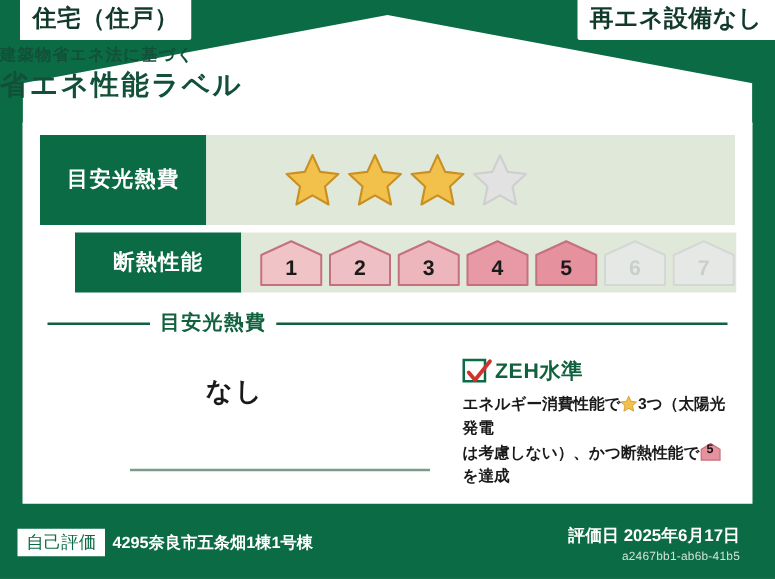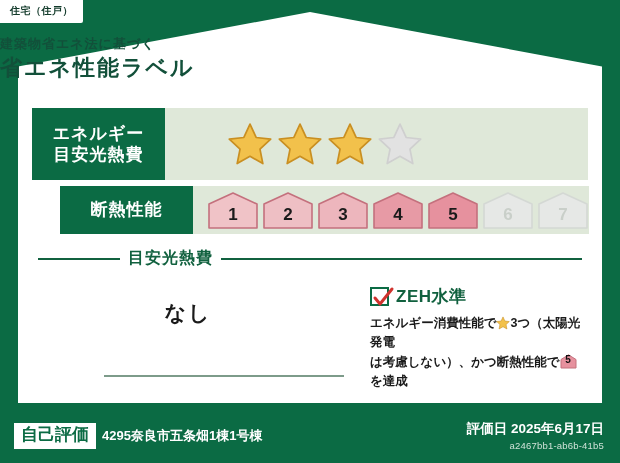--- a/index.html
+++ b/index.html
@@ -13,25 +13,26 @@
     background:#0b6b44;
     box-sizing:border-box;
   }
 
   
   .corner-tag{
     position:absolute;top:0;
     background:#ffffff;
     color:#123a2a;
     font-weight:bold;
-    font-size:10px;
+    font-size:19px;
     letter-spacing:0.5px;
     padding:6px 10px 7px 10px;
     line-height:1;
     white-space:nowrap;
+    margin-left:16px;
   }
   #tag-left{left:0;border-bottom-right-radius:2px;}
   #tag-right{right:0;border-bottom-left-radius:2px;}
 
   
   #roof{
     position:absolute;left:18px;top:12px;width:584px;height:88px;
     background:#ffffff;
     clip-path:polygon(50% 0%, 100% 62%, 100% 100%, 0% 100%, 0% 62%);
   }
@@ -155,51 +156,51 @@
 
   
   #footer{
     position:absolute;left:0;bottom:0;width:620px;height:56px;
     background:#0b6b44;
   }
   #footer-left{
     position:absolute;left:14px;top:16px;display:flex;align-items:center;gap:6px;
   }
   #self-eval{
-    background:#ffffff;color:#0b6b44;font-weight:bold;font-size:17px;
+    background:#ffffff;color:#0b6b44;font-weight:normal;font-size:14px;
     padding:3px 7px 4px 7px;line-height:1.1;white-space:nowrap;
   }
   #address{
     color:#ffffff;font-size:13px;font-weight:bold;white-space:nowrap;
   }
   #footer-right{
-    position:absolute;right:16px;top:13px;text-align:right;
+    position:absolute;right:28px;top:13px;text-align:right;
   }
   #eval-date{color:#ffffff;font-size:13.5px;font-weight:bold;white-space:nowrap;}
   #eval-id{color:#cfe2d7;font-size:9.5px;margin-top:2px;white-space:nowrap;letter-spacing:0.2px;}
 </style>
 </head>
 <body>
 
 <div id="label-root">
 
   <div class="corner-tag" id="tag-left">住宅（住戸）</div>
+  <div class="corner-tag" id="tag-right">再エネ設備なし</div>
 
   <div id="roof"></div>
 
   <div id="title-block">
     <div id="title-sub">建築物省エネ法に基づく</div>
     <div id="title-main">省エネ性能ラベル</div>
   </div>
 
   <div id="body-panel">
 
     <div class="perf-row" id="row-energy">
       <div class="row-label">
-        <span>エネルギー</span>
         <span>目安光熱費</span>
       </div>
       <div class="row-value">
         <div class="stars" id="stars">
             <svg class="star" viewBox="0 0 24 24">
               <path d="M12 1.6 L15.2 8.6 L22.8 9.5 L17.2 14.7 L18.7 22.2 L12 18.4 L5.3 22.2 L6.8 14.7 L1.2 9.5 L8.8 8.6 Z" fill="#f2c14b" stroke="#c98f22" stroke-width="0.9" stroke-linejoin="round"></path>
             </svg>
             <svg class="star" viewBox="0 0 24 24">
               <path d="M12 1.6 L15.2 8.6 L22.8 9.5 L17.2 14.7 L18.7 22.2 L12 18.4 L5.3 22.2 L6.8 14.7 L1.2 9.5 L8.8 8.6 Z" fill="#f2c14b" stroke="#c98f22" stroke-width="0.9" stroke-linejoin="round"></path>
             </svg>

